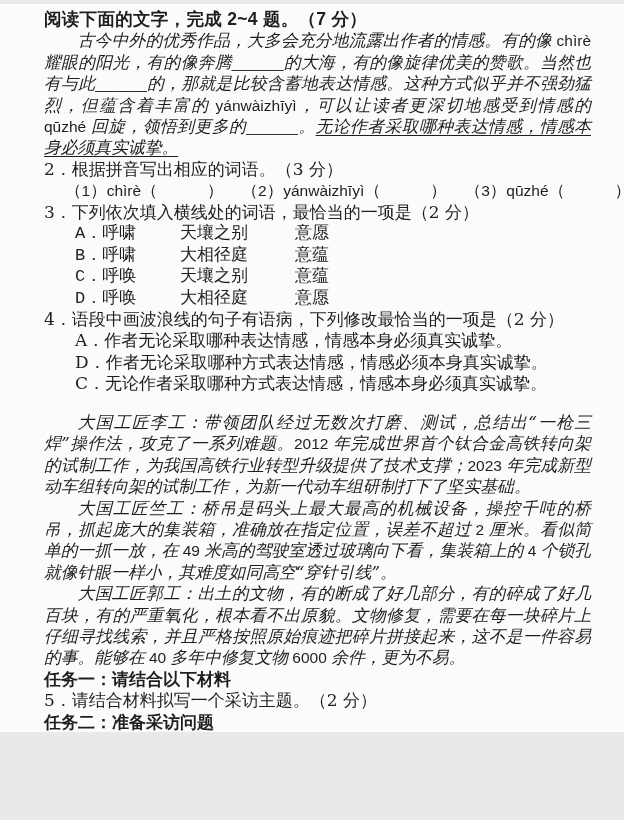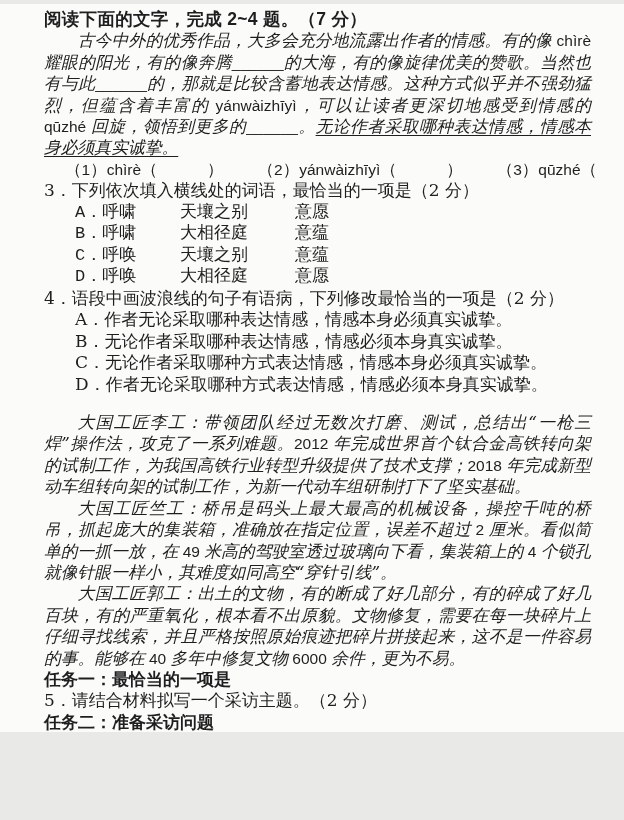--- a/index.html
+++ b/index.html
@@ -44,21 +44,21 @@
   }
   
   .question{
     font-family:"DejaVu Serif", serif;
     font-size:17px;
     line-height:21.4px;
     white-space:nowrap;
   }
   .pinyin-line{
     display:flex;
-    gap:34px;
+    gap:18px;
     padding-left:21px;
     font-family:"DejaVu Serif", serif;
     font-size:16.5px;
     line-height:21.4px;
     white-space:nowrap;
   }
   .pinyin-line .latin{
     font-family:"Liberation Sans", sans-serif;
     font-size:15.5px;
   }
@@ -84,20 +84,21 @@
     white-space:nowrap;
   }
   .spacer{width:100%;}
 </style>
 </head>
 <body>
 
 <div class="page" id="doc-root" style="background: rgb(251, 251, 249); color: rgb(30, 30, 30);">
     <div class="section-title">阅读下面的文字，完成 2~4 题。（7 分）</div>
     <div class="para"><span>古今中外的优秀作品，大多会充分地流露出作者的情感。有的像<span class="latin"> chìrè </span>耀眼的阳光，有的像奔腾<span class="latin">______</span>的大海，有的像旋律优美的赞歌。当然也有与此<span class="latin">______</span>的，那就是比较含蓄地表达情感。这种方式似乎并不强劲猛烈，但蕴含着丰富的<span class="latin"> yánwàizhīyì</span>，可以让读者更深切地感受到情感的<span class="latin"> qūzhé </span>回旋，领悟到更多的<span class="latin">______</span>。</span><span class="u">无论作者采取哪种表达情感，情感本身必须真实诚挚。</span></div>
+    <div class="question">2．根据拼音写出相应的词语。（3 分）</div>
     <div class="pinyin-line">
       <span class="pinyin-item">（<span class="latin">1</span>）<span class="latin">chìrè</span>（　　　）</span>
       <span class="pinyin-item">（<span class="latin">2</span>）<span class="latin">yánwàizhīyì</span>（　　　）</span>
       <span class="pinyin-item">（<span class="latin">3</span>）<span class="latin">qūzhé</span>（　　　）</span>
     </div>
     <div class="question">3．下列依次填入横线处的词语，最恰当的一项是（2 分）</div>
     <div class="opt-grid">
       <span class="opt-cell">A．呼啸</span>
       <span class="opt-cell">天壤之别</span>
       <span class="opt-cell">意愿</span>
@@ -107,25 +108,24 @@
       <span class="opt-cell">C．呼唤</span>
       <span class="opt-cell">天壤之别</span>
       <span class="opt-cell">意蕴</span>
       <span class="opt-cell">D．呼唤</span>
       <span class="opt-cell">大相径庭</span>
       <span class="opt-cell">意愿</span>
     </div>
     <div class="question">4．语段中画波浪线的句子有语病，下列修改最恰当的一项是（2 分）</div>
     <div class="opt-list">
       <div class="opt-line">A．作者无论采取哪种表达情感，情感本身必须真实诚挚。</div>
-      <div class="opt-line">B．无论作者采取哪种表达情感，情感必须本身真实诚挚。</div>
+      <div class="opt-line">D．作者无论采取哪种方式表达情感，情感必须本身真实诚挚。</div>
       <div class="opt-line">C．无论作者采取哪种方式表达情感，情感本身必须真实诚挚。</div>
-      <div class="opt-line">D．作者无论采取哪种方式表达情感，情感必须本身真实诚挚。</div>
     </div>
     <div class="spacer" style="height: 17px;"></div>
-    <div class="para"><span>大国工匠李工：带领团队经过无数次打磨、测试，总结出“一枪三焊”操作法，攻克了一系列难题。<span class="latin">2012 </span>年完成世界首个钛合金高铁转向架的试制工作，为我国高铁行业转型升级提供了技术支撑；<span class="latin">2018 </span>年完成新型动车组转向架的试制工作，为新一代动车组研制打下了坚实基础。</span></div>
+    <div class="para"><span>大国工匠李工：带领团队经过无数次打磨、测试，总结出“一枪三焊”操作法，攻克了一系列难题。<span class="latin">2012 </span>年完成世界首个钛合金高铁转向架的试制工作，为我国高铁行业转型升级提供了技术支撑；<span class="latin">2023 </span>年完成新型动车组转向架的试制工作，为新一代动车组研制打下了坚实基础。</span></div>
     <div class="para"><span>大国工匠竺工：桥吊是码头上最大最高的机械设备，操控千吨的桥吊，抓起庞大的集装箱，准确放在指定位置，误差不超过<span class="latin"> 2 </span>厘米。看似简单的一抓一放，在<span class="latin"> 49 </span>米高的驾驶室透过玻璃向下看，集装箱上的<span class="latin"> 4 </span>个锁孔就像针眼一样小，其难度如同高空“穿针引线”。</span></div>
     <div class="para"><span>大国工匠郭工：出土的文物，有的断成了好几部分，有的碎成了好几百块，有的严重氧化，根本看不出原貌。文物修复，需要在每一块碎片上仔细寻找线索，并且严格按照原始痕迹把碎片拼接起来，这不是一件容易的事。能够在<span class="latin"> 40 </span>多年中修复文物<span class="latin"> 6000 </span>余件，更为不易。</span></div>
-    <div class="task">任务一：最恰当的一项是</div>
+    <div class="task">任务一：请结合以下材料</div>
     <div class="question">5．请结合材料拟写一个采访主题。（2 分）</div>
     <div class="task">任务二：准备采访问题</div>
     <div class="question">6．请从三位大国工匠中选择一位作为采访对象，提出一个采访问题。（2 分）</div>
   </div>
 
 </body></html>

